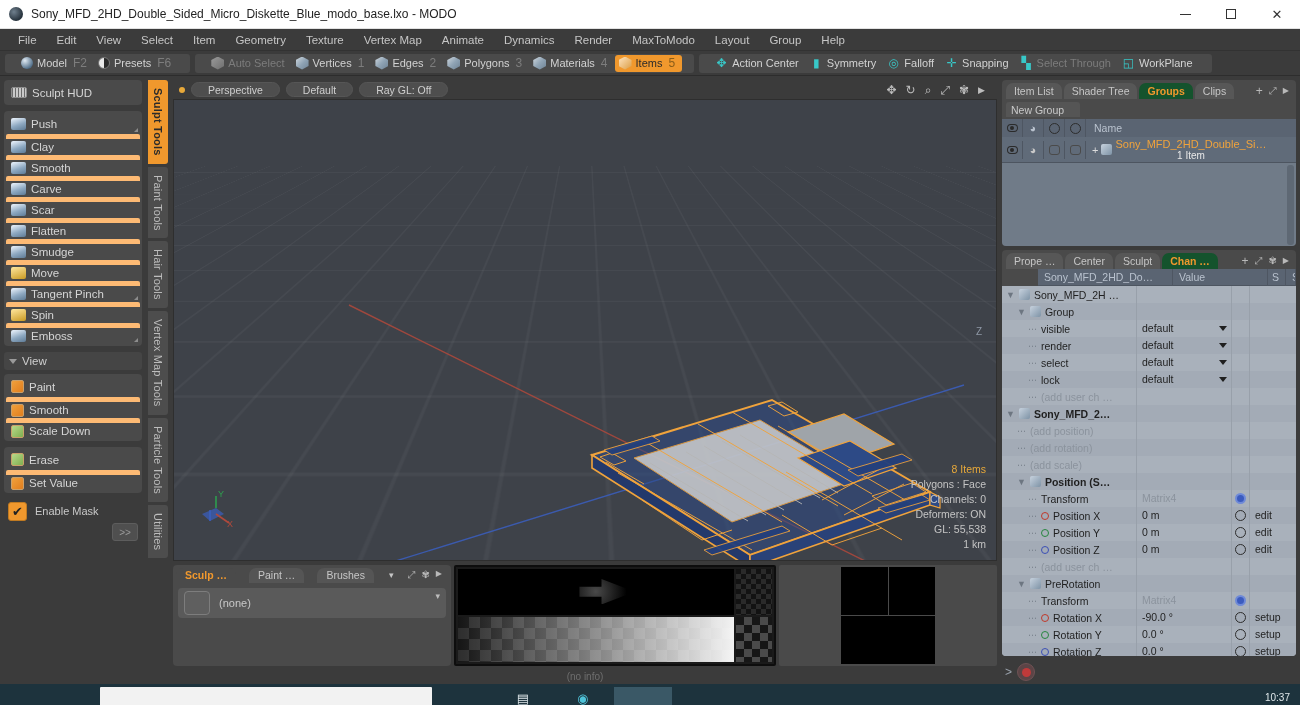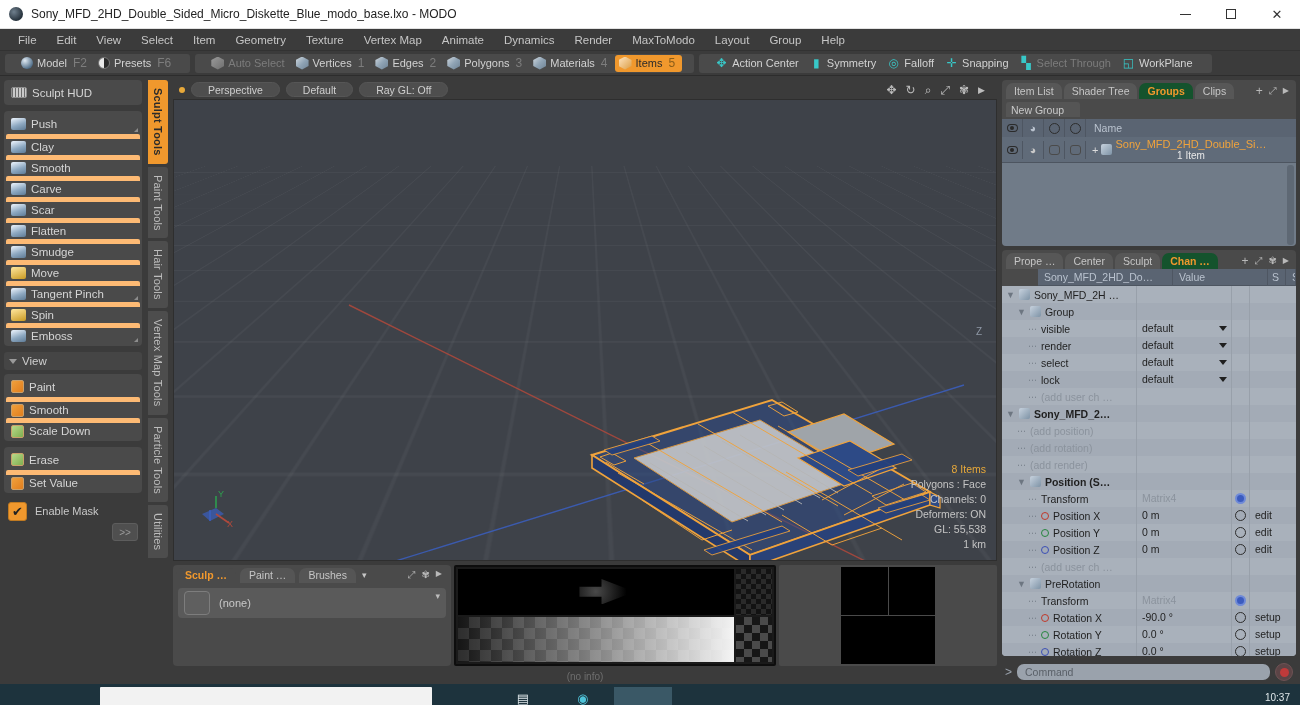--- a/index.html
+++ b/index.html
@@ -104,21 +104,21 @@
       repeating-linear-gradient(90deg,rgba(255,255,255,.035) 0 1px,transparent 1px 26px);
     transform:perspective(420px) rotateX(58deg) scale(2.4); transform-origin:50% 42%; }
   .stats { position:absolute; right:10px; bottom:8px; text-align:right; line-height:15px;
     font-size:10.5px; color:#c4c4c4; }
   .stats .hl { color:#e8a93a; }
   .gizmo { position:absolute; left:22px; bottom:28px; width:44px;height:44px; }
 
   
   .vbottom { height:108px; display:flex; gap:3px; padding:4px 0 3px 0; }
   .bpanel { background:#4a4a4a; border-radius:4px; display:flex; flex-direction:column; }
-  .bptabs { height:18px; display:flex; align-items:center; gap:4px; padding:2px 3px 0 3px; }
+  .bptabs { height:18px; display:flex; align-items:center; gap:13px; padding:2px 3px 0 3px; }
   .bptab { height:15px; padding:0 9px; border-radius:7px 7px 0 0; background:#555;
     color:#c6c6c6; font-size:10.5px; display:flex;align-items:center;}
   .bptab.active { background:#4a4a4a; color:#f0982d; font-weight:bold; }
   .bpicons { margin-left:auto; display:flex; gap:6px; padding-right:6px; color:#b9b9b9; font-size:10px;}
   .noneRow { margin:5px; height:30px; background:#5a5a5a; border-radius:4px;
     display:flex; align-items:center; gap:9px; padding:0 6px; position:relative;}
   .swatch { width:26px;height:24px;background:#5f5f5f;border:1px solid #7d7d7d;border-radius:4px;}
   .statusbar { height:15px; background:#3b3b3b; display:flex; align-items:center;
     justify-content:center; color:#6e6e6e; font-size:10px; }
 
@@ -742,21 +742,21 @@
             </div>
             <div class="c-val">
               <span></span>
             </div>
             <div class="c-s"></div>
             <div class="c-src"></div>
           </div>
           <div class="crow">
             <div class="c-name" style="padding-left: 15px;">
               <span class="dotdash">⋯</span>
-              <span class="gray">(add render)</span>
+              <span class="gray">(add scale)</span>
             </div>
             <div class="c-val">
               <span></span>
             </div>
             <div class="c-s"></div>
             <div class="c-src"></div>
           </div>
           <div class="crow">
             <div class="c-name" style="padding-left: 15px;">
               <span class="dotdash">▼</span>
@@ -900,21 +900,20 @@
             <div class="c-s">
               <span class="smallcircle"></span>
             </div>
             <div class="c-src">setup</div>
           </div>
         </div>
     </div>
 
     <div class="cmdbar">
       <span style="color:#9aa2ac;font-size:12px">&gt;</span>
-      <div class="cmdinput">Command</div>
       <div class="recbtn">
           <span class="recdot"></span>
         </div>
     </div>
   </div>
 </div>
 
 <div class="taskbar">
   <div class="tb-white"></div>
   <div class="tb-item"></div>

